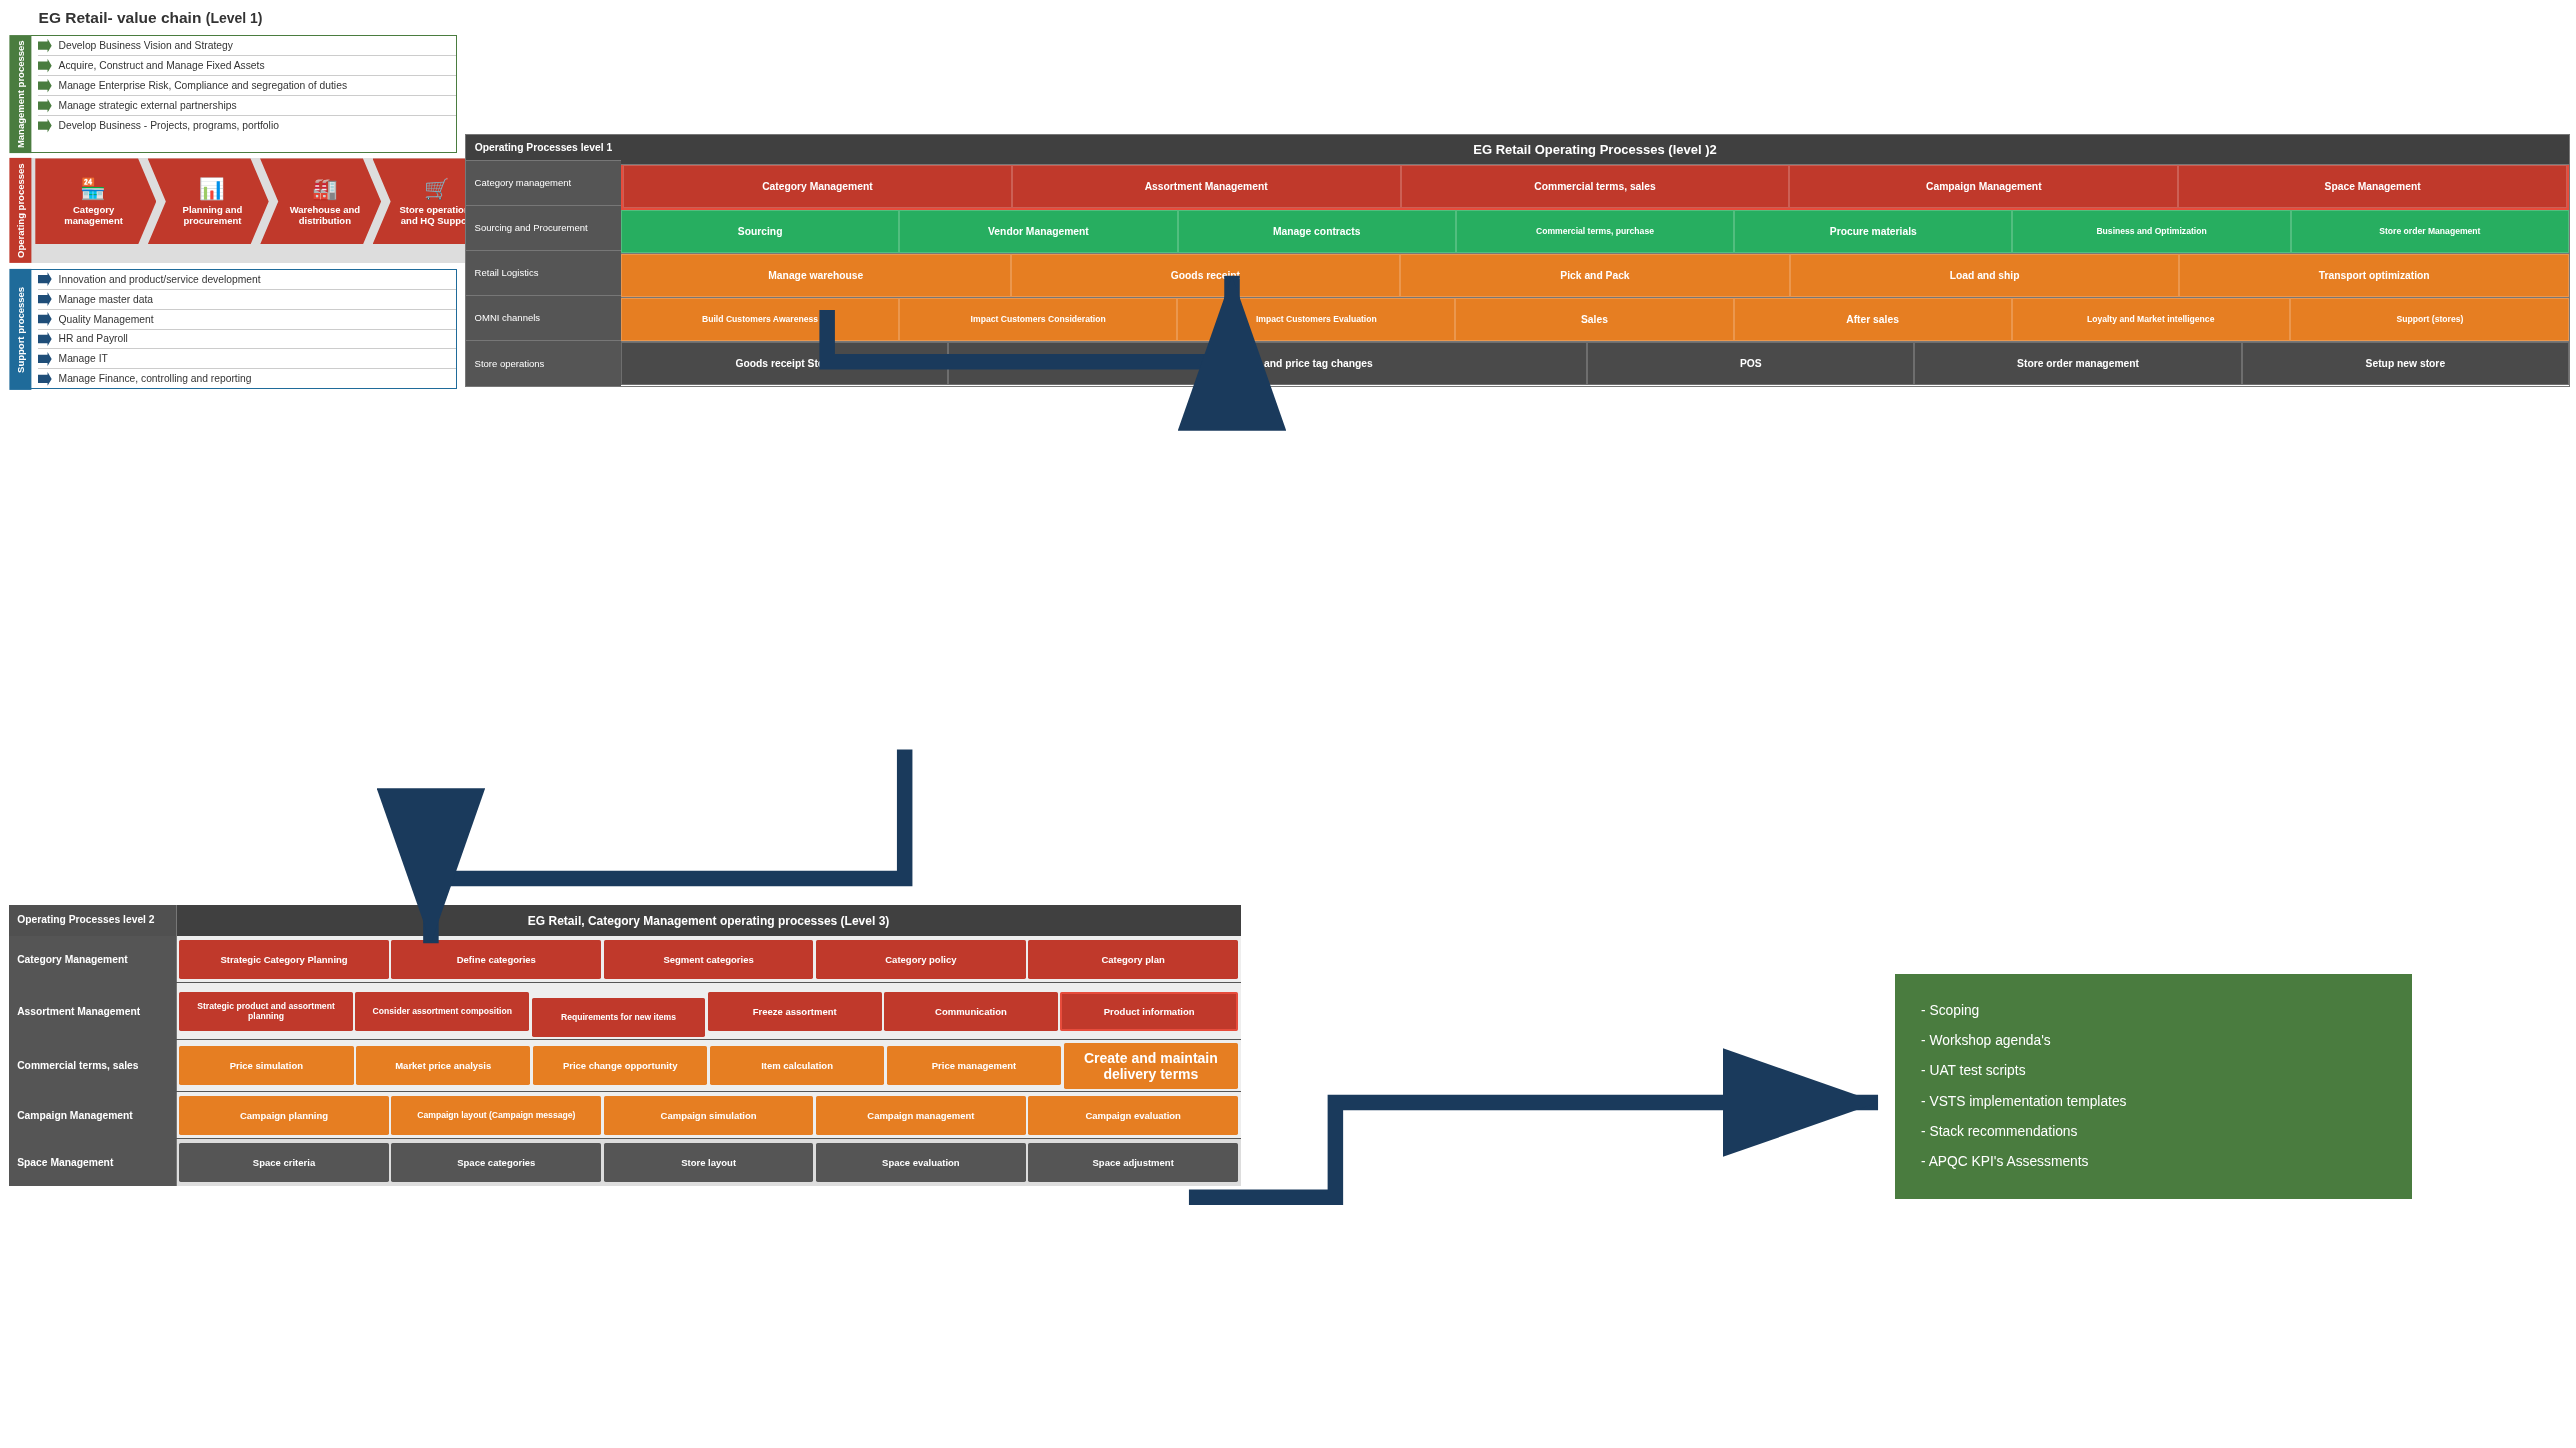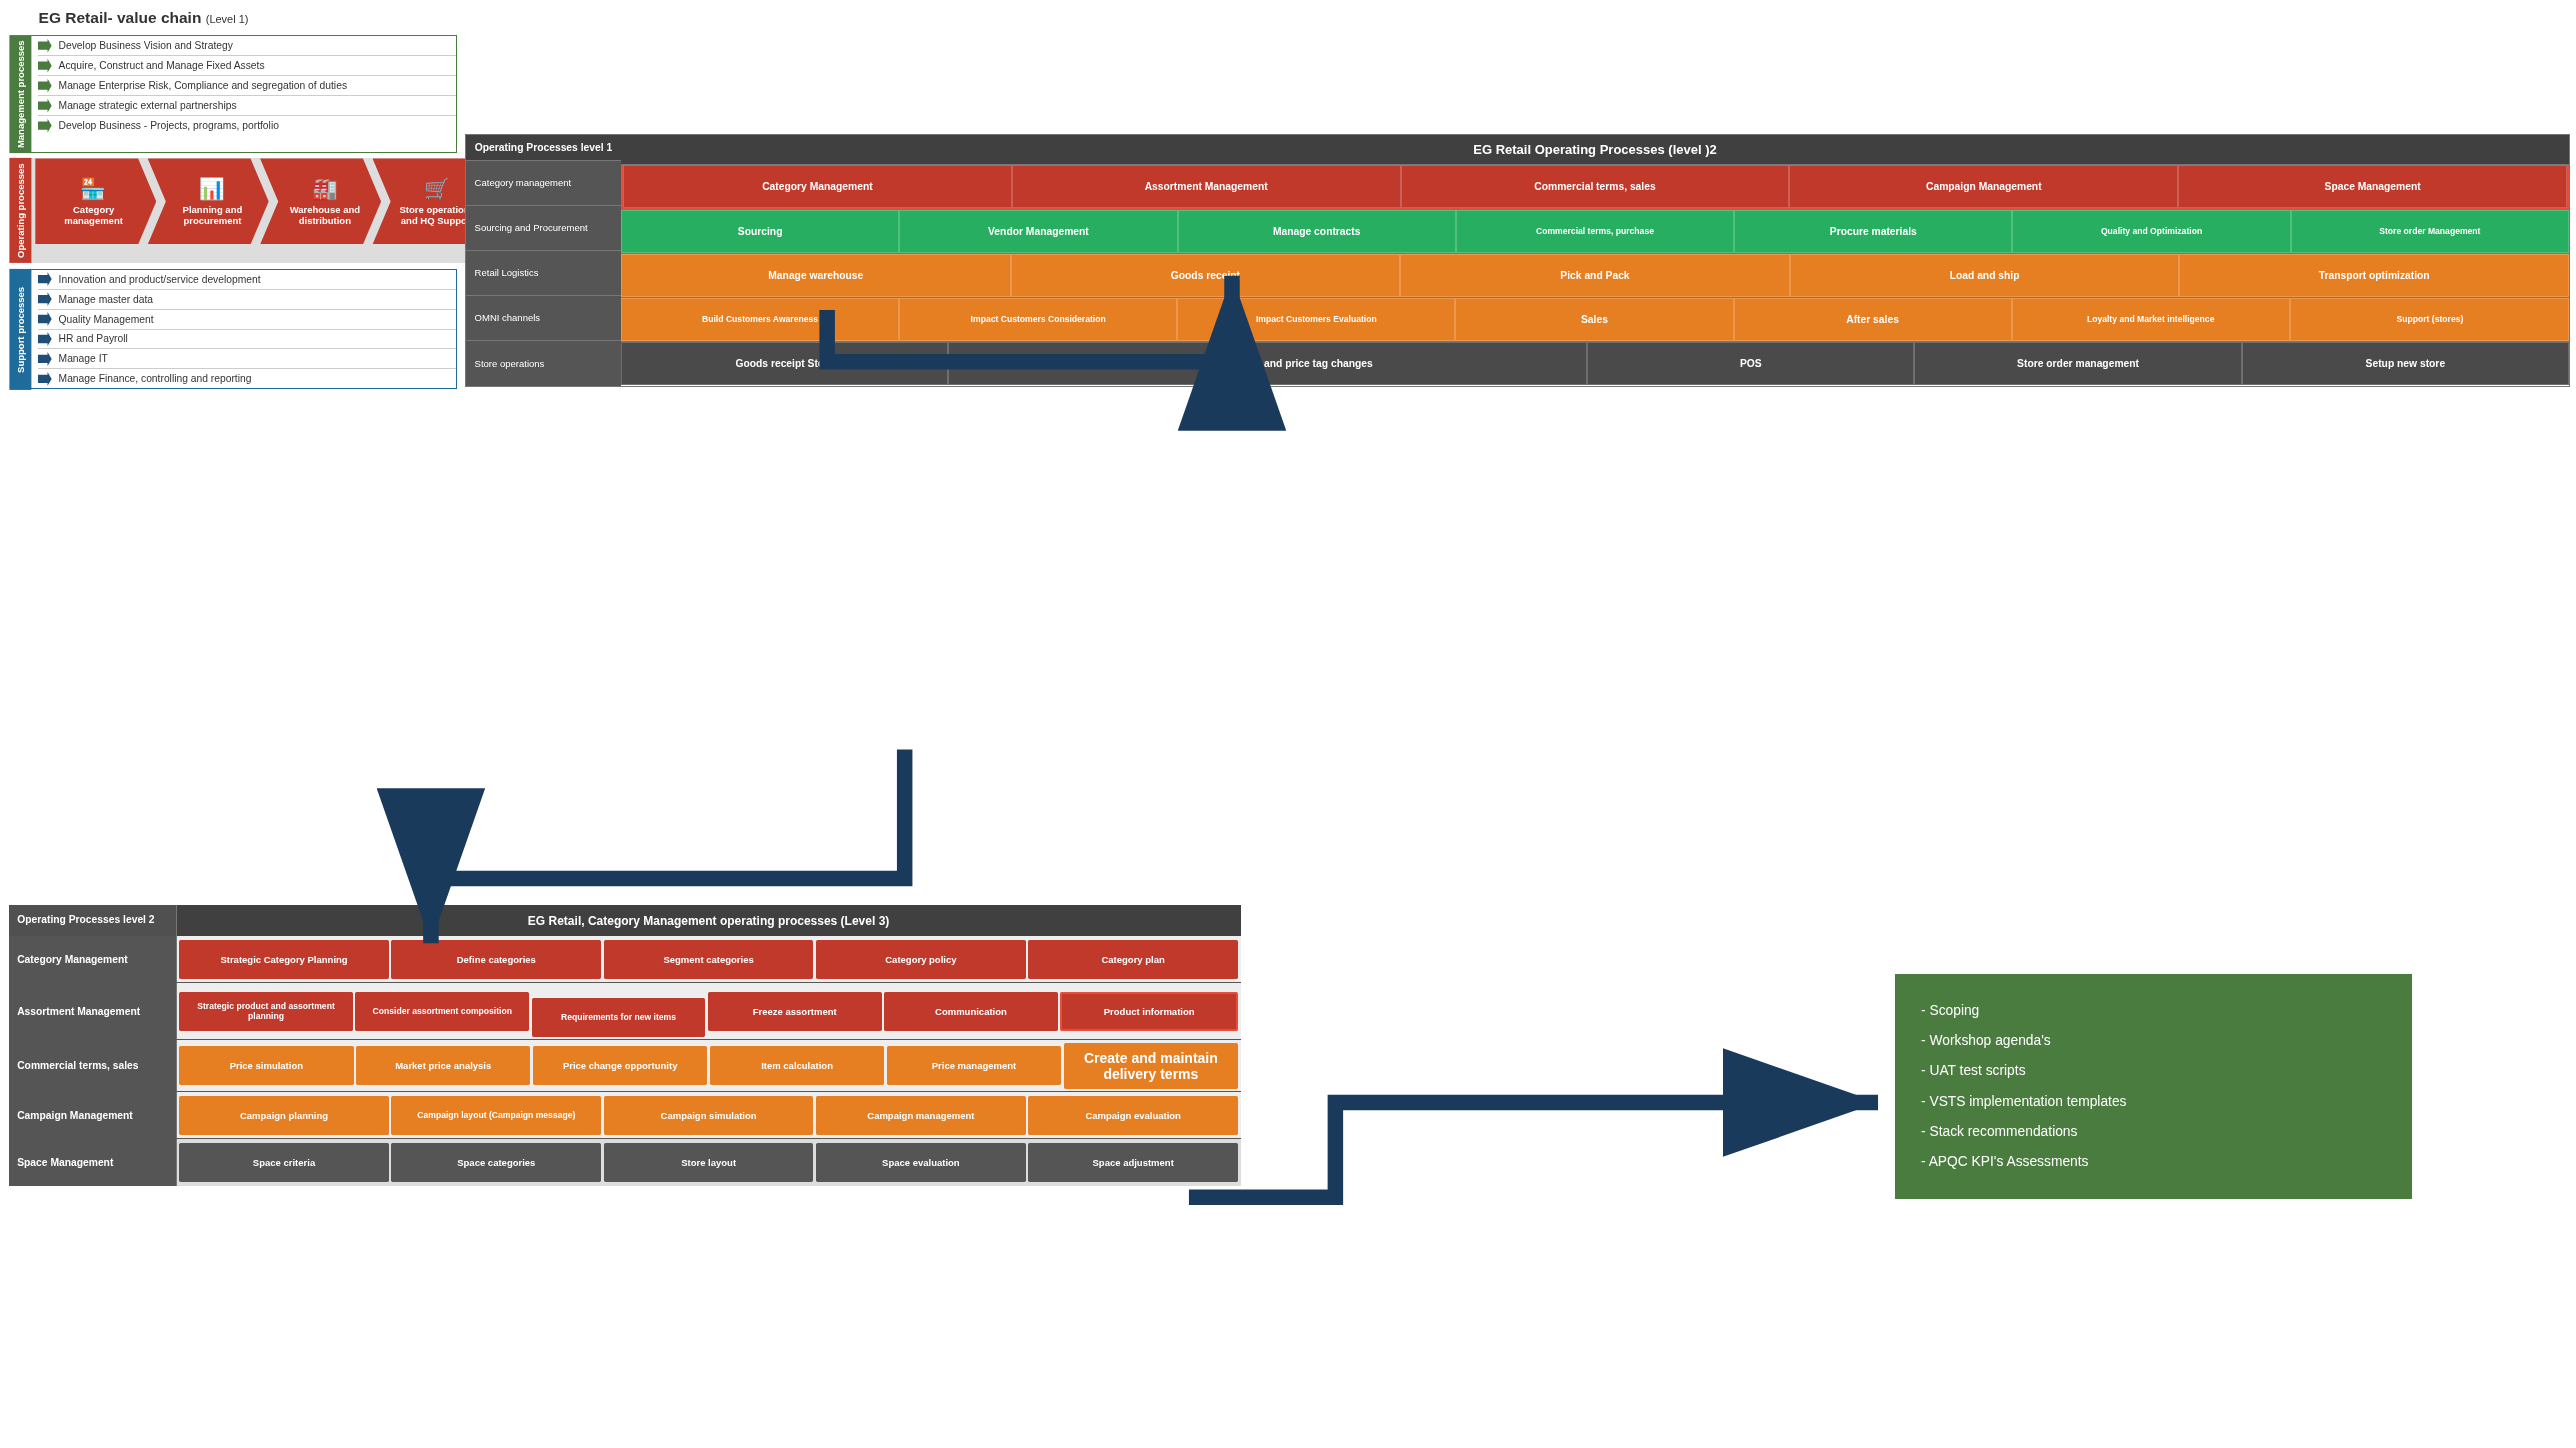--- a/index.html
+++ b/index.html
@@ -212,21 +212,21 @@
 
     <path d="M 1050 870 L 1050 1020 L 500 1020 L 500 1095" stroke="#1a3a5c" stroke-width="18" fill="none" marker-end="url(#arrowhead)"></path>
 
     <path d="M 1380 1390 L 1550 1390 L 1550 1280 L 2180 1280" stroke="#1a3a5c" stroke-width="18" fill="none" marker-end="url(#arrowhead)"></path>
   </svg>
 
   <div style="position:absolute;top:8.6px;left:8.6px;width:448px;">
 
     <div style="font-size:15.5px;font-weight:bold;color:#333;margin-bottom:8.6px;padding-left:30px;">
       <span>EG Retail- value chain</span>
-      <span style="font-weight:normal;font-size:11px;">(Level 1)</span>
+      <span style="font-weight:bold;font-size:14px;">(Level 1)</span>
     </div>
 
     <div style="display:flex;margin-bottom:5.2px;">
       <div class="mgmt-sidebar" style="font-size:9.5px;">
         <span>Management processes</span>
       </div>
       <div style="flex:1;padding-left:6.9px;border-top:1.7px solid #4a7c3f;border-bottom:1.7px solid #4a7c3f;border-right:1.7px solid #4a7c3f;">
         <div class="mgmt-item">
           <span class="arrow-bullet"></span>
           <span>Develop Business Vision and Strategy</span>
@@ -370,21 +370,21 @@
           <div class="l2-cell green" style="flex:1;">
             <span>Manage contracts</span>
           </div>
           <div class="l2-cell green" style="flex:1;font-size:8.6px;">
             <span>Commercial terms, purchase</span>
           </div>
           <div class="l2-cell green" style="flex:1;">
             <span>Procure materials</span>
           </div>
           <div class="l2-cell green" style="flex:1;font-size:8.6px;">
-            <span>Quality and Optimization</span>
+            <span>Business and Optimization</span>
           </div>
           <div class="l2-cell green" style="flex:1;font-size:8.6px;">
             <span>Store order Management</span>
           </div>
         </div>
 
         <div style="display:flex;border-bottom:0.9px solid #777;">
           <div class="l2-cell orange" style="flex:1;">
             <span>Manage warehouse</span>
           </div>

